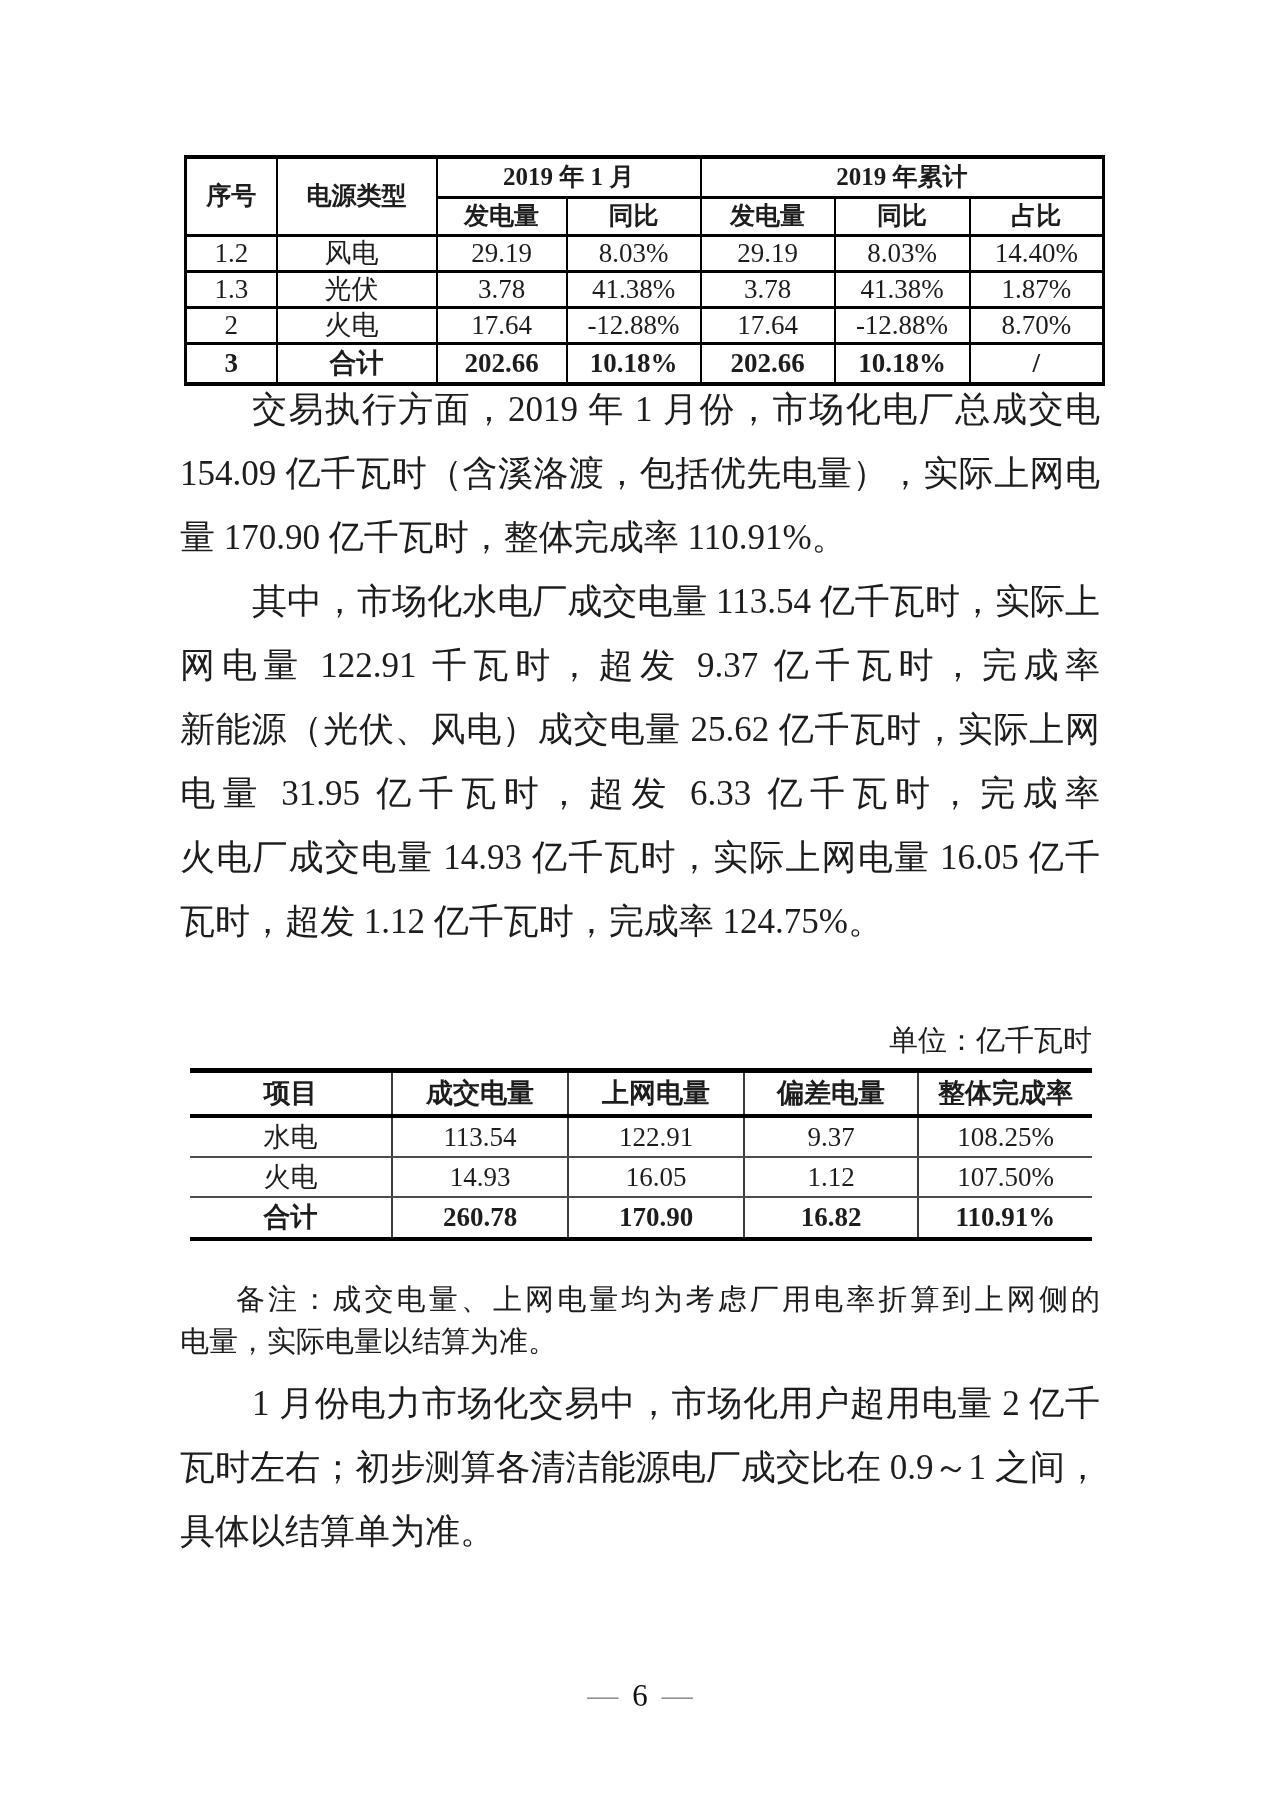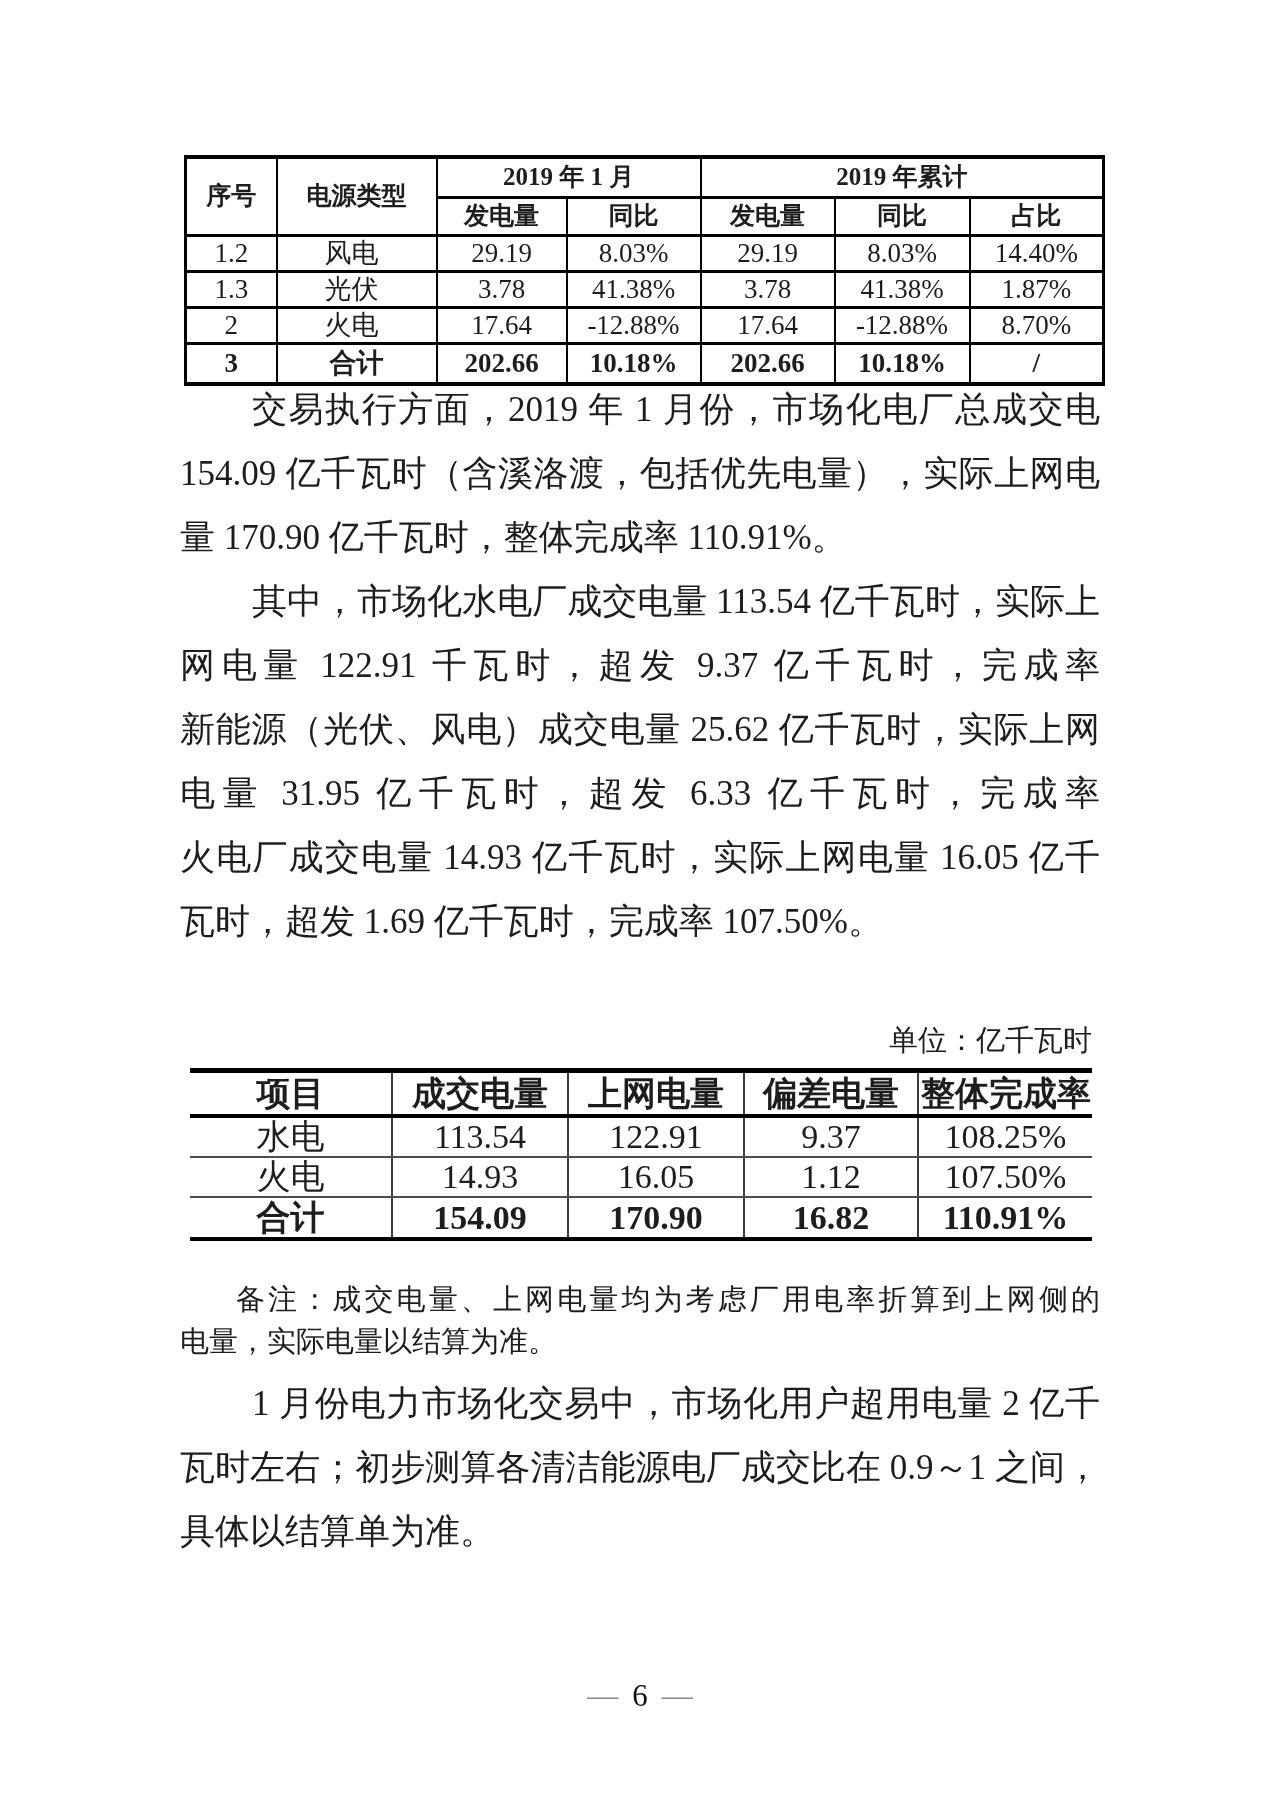--- a/index.html
+++ b/index.html
@@ -48,21 +48,21 @@
     line-height:40px;font-size:29px;text-align:right;white-space:nowrap;
   }
 
   
   #t2{
     position:absolute;left:190px;top:1068px;width:902px;
     border-collapse:collapse;table-layout:fixed;
     border-top:5px solid #000;border-bottom:4px solid #000;
   }
   #t2 td{
-    text-align:center;vertical-align:middle;font-size:34px;line-height:1.05;
+    text-align:center;vertical-align:middle;font-size:27px;line-height:1.05;
     padding:0 2px;height:38px;border-bottom:2px solid #4c4c4c;
     overflow:hidden;white-space:nowrap;
   }
   #t2 td + td{border-left:2px solid #3c3c3c;font-family:Liberation Serif, serif;}
   #t2 tr.hdr td{font-weight:bold;height:41px;border-bottom:4px solid #000;}
   #t2 tr.total td{font-weight:bold;height:39px;border-bottom:none;}
 
   
   #note{position:absolute;left:180px;top:1278px;width:920px;}
   .nline{
@@ -153,21 +153,21 @@
     <div class="pline">154.09 亿千瓦时（含溪洛渡，包括优先电量），实际上网电</div>
     <div class="pline end">量 170.90 亿千瓦时，整体完成率 110.91%。</div>
   </div>
 
   <div class="body-text" style="top:570px">
     <div class="pline first">其中，市场化水电厂成交电量 113.54 亿千瓦时，实际上</div>
     <div class="pline">网电量 122.91 千瓦时，超发 9.37 亿千瓦时，完成率 108.25%。</div>
     <div class="pline">新能源（光伏、风电）成交电量 25.62 亿千瓦时，实际上网</div>
     <div class="pline">电量 31.95 亿千瓦时，超发 6.33 亿千瓦时，完成率 124.69%。</div>
     <div class="pline">火电厂成交电量 14.93 亿千瓦时，实际上网电量 16.05 亿千</div>
-    <div class="pline end">瓦时，超发 1.69 亿千瓦时，完成率 107.50%。</div>
+    <div class="pline end">瓦时，超发 1.12 亿千瓦时，完成率 124.75%。</div>
   </div>
 
   <div id="unit">单位：亿千瓦时</div>
 
   <table id="t2">
     <colgroup>
       <col style="width:202px">
         <col style="width:176px">
         <col style="width:176px">
       <col style="width:174px">
@@ -190,21 +190,21 @@
     </tr>
     <tr>
       <td>火电</td>
       <td>14.93</td>
       <td>16.05</td>
       <td>1.12</td>
       <td>107.50%</td>
     </tr>
     <tr class="total">
       <td>合计</td>
-      <td>154.09</td>
+      <td>260.78</td>
       <td>170.90</td>
       <td>16.82</td>
       <td>110.91%</td>
     </tr>
   </tbody>
     </table>
 
   <div id="note">
     <div class="nline first">备注：成交电量、上网电量均为考虑厂用电率折算到上网侧的</div>
     <div class="nline end">电量，实际电量以结算为准。</div>

